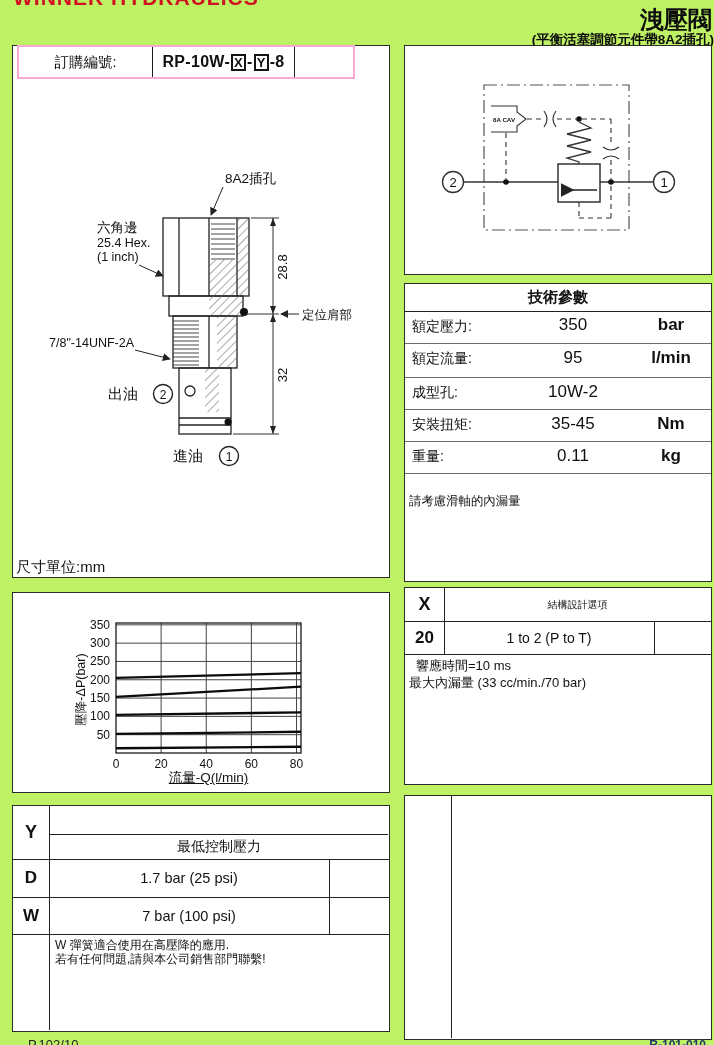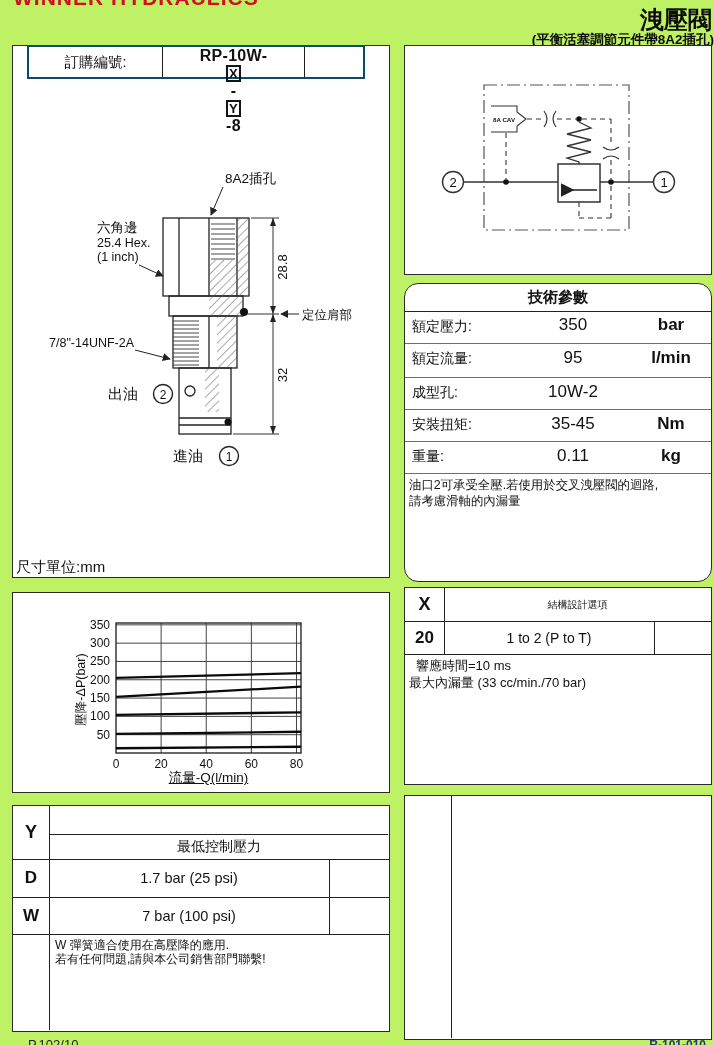--- a/index.html
+++ b/index.html
@@ -4,31 +4,31 @@
 <style>
   html,body{margin:0;padding:0;background:#e8e8e8;}
   .page{position:relative;width:714px;height:1045px;background:#bef264;overflow:hidden;
         font-family:"Liberation Sans","DejaVu Sans",sans-serif;color:#111;}
   .logo{position:absolute;top:-14px;left:13px;font-size:21px;font-weight:bold;color:#d01020;letter-spacing:1px;}
   .title{position:absolute;top:4px;right:2px;font-size:24px;font-weight:bold;color:#0d0d0d;}
   .subtitle{position:absolute;top:31px;right:0px;font-size:13.5px;font-weight:bold;color:#0d0d0d;}
   .box{position:absolute;border:1.6px solid #2b2b2b;background:#fff;box-sizing:border-box;}
   #box-drawing{left:12px;top:45px;width:378px;height:533px;}
   #box-schematic{left:404px;top:45px;width:308px;height:230px;}
-  #box-tech{left:404px;top:283px;width:308px;height:299px;border-radius:14px;}
+  #box-tech{left:404px;top:283px;width:308px;height:299px;}
   #box-chart{left:12px;top:592px;width:378px;height:201px;}
   #box-xopt{left:404px;top:587px;width:308px;height:198px;}
   #box-yopt{left:12px;top:805px;width:378px;height:227px;}
   #box-empty{left:404px;top:795px;width:308px;height:245px;}
   
-  .order-table{position:absolute;left:14px;top:-1px;width:334px;height:30px;display:flex;
-               border:2px solid #0c4a6e;background:#fff;box-sizing:content-box;}
+  .order-table{position:absolute;left:4px;top:-1px;width:334px;height:30px;display:flex;
+               border:2px solid #f9a8d4;background:#fff;box-sizing:content-box;}
   .order-table .c1{width:133px;display:flex;align-items:center;justify-content:center;font-size:14.5px;}
-  .order-table .c2{width:141px;border-left:1.6px solid #1d1d1d;display:flex;align-items:center;justify-content:space-between;
-                   font-size:16px;font-weight:bold;letter-spacing:0.3px;flex-direction:column;}
+  .order-table .c2{width:141px;border-left:1.6px solid #1d1d1d;display:flex;align-items:center;justify-content:center;
+                   font-size:16px;font-weight:bold;letter-spacing:0.3px;}
   .order-table .c3{flex:1;border-left:1.6px solid #1d1d1d;}
   .codebox{display:inline-block;border:2px solid #141414;padding:0 1px;margin:0 1px;line-height:13px;font-size:13px;}
   .units-note{position:absolute;left:3px;bottom:0px;font-size:15px;}
   svg{display:block;}
   svg text{font-family:"Liberation Sans","DejaVu Sans",sans-serif;}
   
   .tt-title{position:absolute;left:0;top:0;width:100%;height:27px;display:flex;align-items:center;justify-content:center;
             font-size:15px;font-weight:bold;}
   .hline{position:absolute;left:0;width:100%;height:0;border-top:1px solid #6e6e6e;}
   .hline.dark{border-top:1.6px solid #222;}
@@ -235,21 +235,20 @@
     <div class="tt-unit" style="top:98px"></div>
     <div class="hline" style="top:125px"></div>
     <div class="tt-label" style="top:132px">安裝扭矩:</div>
     <div class="tt-value" style="top:130px">35-45</div>
     <div class="tt-unit" style="top:130px">Nm</div>
     <div class="hline" style="top:157px"></div>
     <div class="tt-label" style="top:164px">重量:</div>
     <div class="tt-value" style="top:162px">0.11</div>
     <div class="tt-unit" style="top:162px">kg</div>
     <div class="hline" style="top:189px"></div>
-    <div class="note" style="left:4px;top:193px">油口2可承受全壓.若使用於交叉洩壓閥的迴路,</div>
     <div class="note" style="left:4px;top:209px">請考慮滑軸的內漏量</div>
   </div>
 
   <div class="box" id="box-chart">
     <svg id="flow-chart" width="375" height="198" viewBox="0 0 375 198">
         <line x1="148.1219512195122" y1="30" x2="148.1219512195122" y2="160" stroke="#444" stroke-width="1"></line>
         <line x1="193.2439024390244" y1="30" x2="193.2439024390244" y2="160" stroke="#444" stroke-width="1"></line>
         <line x1="238.3658536585366" y1="30" x2="238.3658536585366" y2="160" stroke="#444" stroke-width="1"></line>
         <line x1="283.4878048780488" y1="30" x2="283.4878048780488" y2="160" stroke="#444" stroke-width="1"></line>
         <line x1="103" y1="141.69014084507043" x2="288" y2="141.69014084507043" stroke="#444" stroke-width="1"></line>

